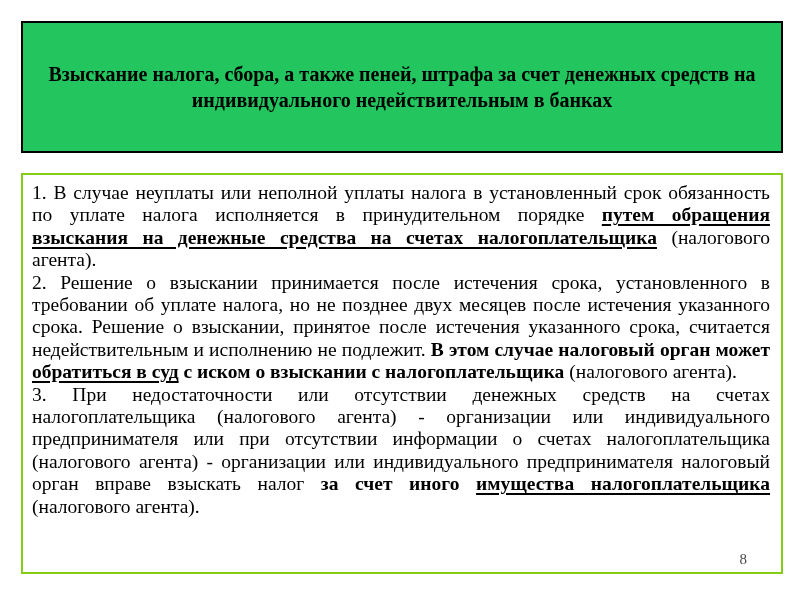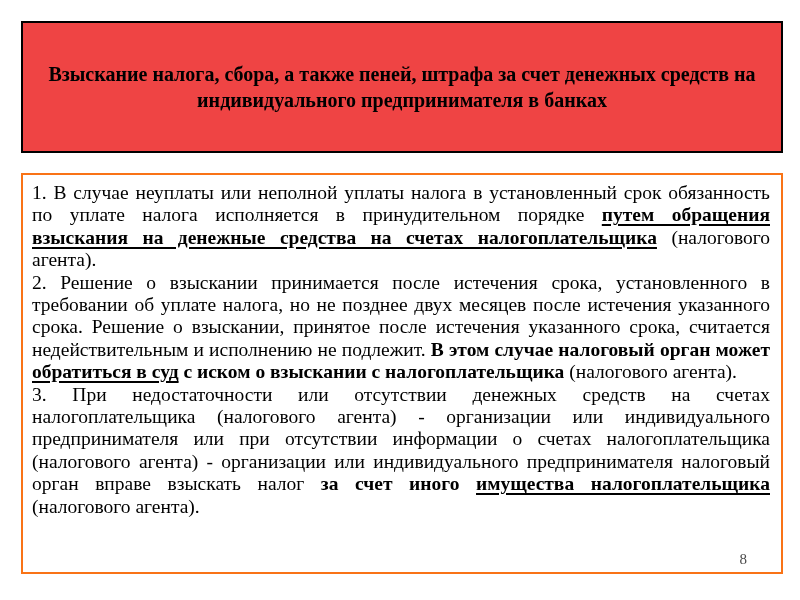--- a/index.html
+++ b/index.html
@@ -25,32 +25,32 @@
     height: 128px;
     border: 2px solid #000000;
     display: flex;
     flex-direction: column;
     justify-content: center;
     align-items: center;
     text-align: center;
     font-weight: bold;
     font-size: 20px;
     line-height: 26.2px;
-    background: #ef4444;
+    background: #22c55e;
   }
   .title-line {
     white-space: nowrap;
   }
   .body-box {
     position: absolute;
     left: 21px;
     top: 173px;
     width: 738px;
     height: 382px;
-    border: 2px solid #f97316;
+    border: 2px solid #84cc16;
     padding: 7px 11px 8px 9px;
     background: #ffffff;
     font-size: 19.5px;
     line-height: 22.4px;
     text-align: justify;
   }
   .para { margin: 0; }
   .seg-b { font-weight: bold; }
   .seg-u {
     text-decoration: underline;
@@ -68,21 +68,21 @@
   }
 </style>
 </head>
 <body>
 
 <div class="slide">
 
   <div class="title-box">
 
   <div class="title-line">Взыскание налога, сбора, а также пеней, штрафа за счет денежных средств на</div>
-      <div class="title-line">индивидуального предпринимателя в банках</div>
+      <div class="title-line">индивидуального недействительным в банках</div>
     </div>
 
   <div class="body-box">
     <div>
 
     <p class="para"><span>1. В случае неуплаты или неполной уплаты налога в установленный срок обязанность по уплате налога исполняется в принудительном порядке </span><span class="seg-b seg-u">путем обращения взыскания на денежные средства на счетах налогоплательщика</span><span> (налогового агента).</span></p>
         <p class="para"><span>2. Решение о взыскании принимается после истечения срока, установленного в требовании об уплате налога, но не позднее двух месяцев после истечения указанного срока. Решение о взыскании, принятое после истечения указанного срока, считается недействительным и исполнению не подлежит. </span><span class="seg-b">В этом случае налоговый орган может </span><span class="seg-b seg-u">обратиться в суд</span><span class="seg-b"> с иском о взыскании с налогоплательщика</span><span> (налогового агента).</span></p>
         <p class="para"><span>3. При недостаточности или отсутствии денежных средств на счетах налогоплательщика (налогового агента) - организации или индивидуального предпринимателя или при отсутствии информации о счетах налогоплательщика (налогового агента) - организации или индивидуального предпринимателя налоговый орган вправе взыскать налог </span><span class="seg-b">за счет иного </span><span class="seg-b seg-u">имущества налогоплательщика</span><span> (налогового агента).</span></p>
       </div>
     <div class="page-number">8</div>

